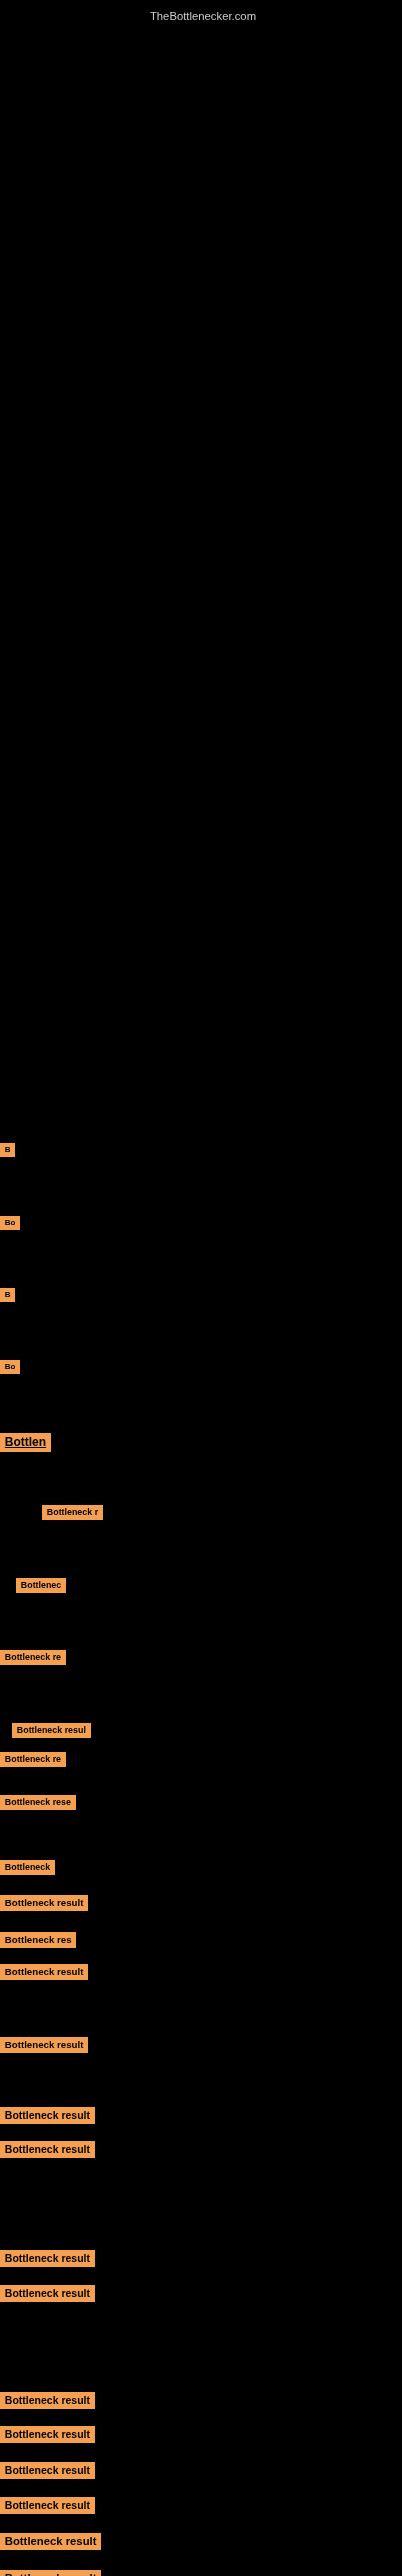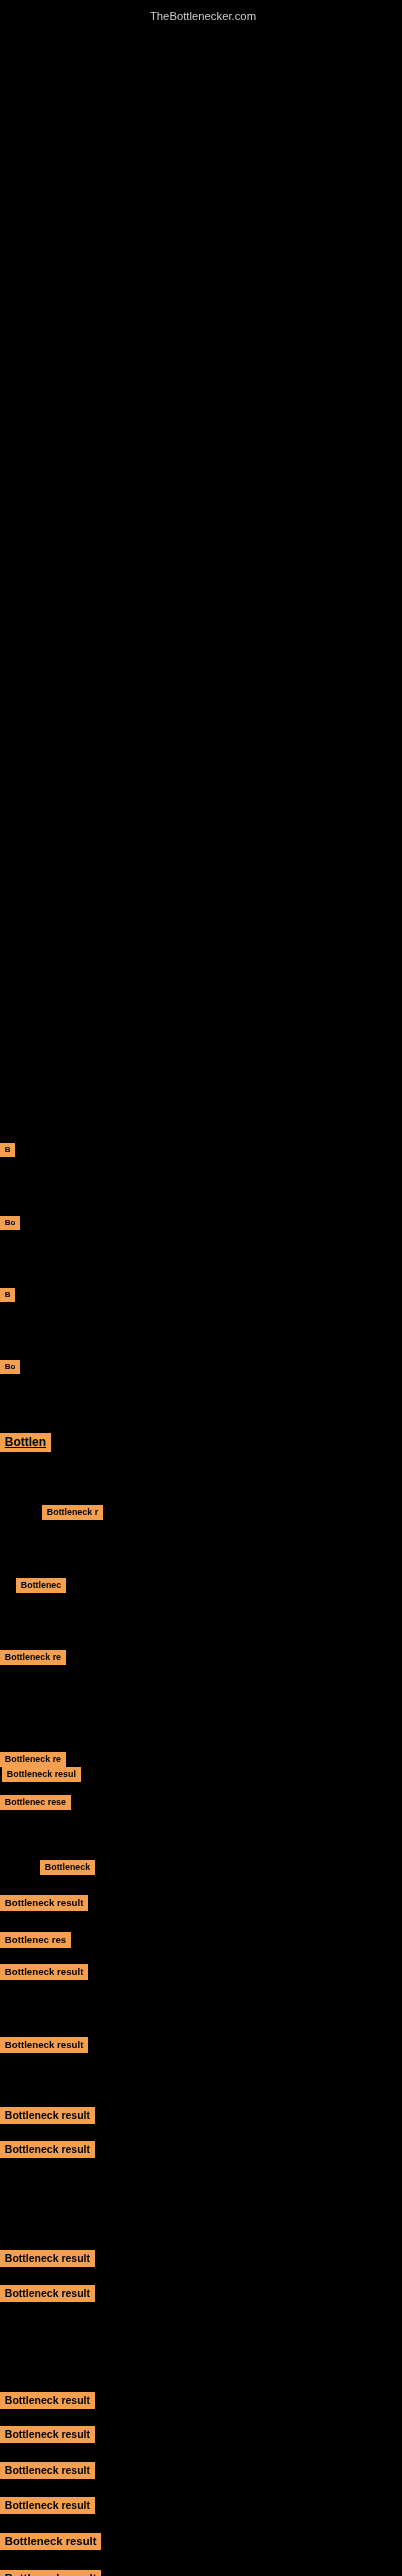--- a/index.html
+++ b/index.html
@@ -46,26 +46,26 @@
 
 <div id="labels-container">
     <div class="label-container" style="top: 1143px; left: 0px;"><span class="bottleneck-label" style="font-size: 8px; max-width: 34px;">B</span></div>
     <div class="label-container" style="top: 1216px; left: 0px;"><span class="bottleneck-label" style="font-size: 8px; max-width: 37px;">Bo</span></div>
     <div class="label-container" style="top: 1288px; left: 0px;"><span class="bottleneck-label" style="font-size: 8px; max-width: 32px;">B</span></div>
     <div class="label-container" style="top: 1360px; left: 0px;"><span class="bottleneck-label" style="font-size: 8px; max-width: 39px;">Bo</span></div>
     <div class="label-container" style="top: 1433px; left: 0px;"><span class="bottleneck-label" style="font-size: 12px; max-width: 58px; text-decoration: underline;">Bottlen</span></div>
     <div class="label-container" style="top: 1505px; left: 0px; padding-left: 42px;"><span class="bottleneck-label" style="font-size: 8.9px; max-width: 81px;">Bottleneck r</span></div>
     <div class="label-container" style="top: 1578px; left: 0px;"><span class="bottleneck-label" style="font-size: 8.9px; max-width: 71px; margin-left: 16px;">Bottlenec</span></div>
     <div class="label-container" style="top: 1650px; left: 0px;"><span class="bottleneck-label" style="font-size: 8.9px; max-width: 89px;">Bottleneck re</span></div>
-    <div class="label-container" style="top: 1723px; left: 2px; margin-top: 44px;"><span class="bottleneck-label" style="font-size: 8.9px; max-width: 105px;">Bottleneck resul</span></div>
+    <div class="label-container" style="top: 1723px; left: 12px;"><span class="bottleneck-label" style="font-size: 8.9px; max-width: 105px;">Bottleneck resul</span></div>
     <div class="label-container" style="top: 1752px; left: 0px;"><span class="bottleneck-label" style="font-size: 8.9px; max-width: 89px;">Bottleneck re</span></div>
-    <div class="label-container" style="top: 1795px; left: 0px;"><span class="bottleneck-label" style="font-size: 8.9px; max-width: 101px;">Bottlenec rese</span></div>
-    <div class="label-container" style="top: 1860px; left: 0px; padding-left: 40px;"><span class="bottleneck-label" style="font-size: 8.9px; max-width: 76px;">Bottleneck</span></div>
+    <div class="label-container" style="top: 1795px; left: 0px;"><span class="bottleneck-label" style="font-size: 8.9px; max-width: 101px;">Bottleneck rese</span></div>
+    <div class="label-container" style="top: 1860px; left: 0px;"><span class="bottleneck-label" style="font-size: 8.9px; max-width: 76px;">Bottleneck</span></div>
     <div class="label-container" style="top: 1895px; left: 0px;"><span class="bottleneck-label" style="font-size: 9.7px; max-width: 113px;">Bottleneck result</span></div>
-    <div class="label-container" style="top: 1932px; left: 0px;"><span class="bottleneck-label" style="font-size: 9.7px; max-width: 97px;">Bottlenec res</span></div>
+    <div class="label-container" style="top: 1932px; left: 0px;"><span class="bottleneck-label" style="font-size: 9.7px; max-width: 97px;">Bottleneck res</span></div>
     <div class="label-container" style="top: 1964px; left: 0px;"><span class="bottleneck-label" style="font-size: 9.7px; max-width: 117px;">Bottleneck result</span></div>
     <div class="label-container" style="top: 2037px; left: 0px;"><span class="bottleneck-label" style="font-size: 9.7px; max-width: 121px;">Bottleneck result</span></div>
     <div class="label-container" style="top: 2107px; left: 0px;"><span class="bottleneck-label" style="font-size: 10.5px; max-width: 125px;">Bottleneck result</span></div>
     <div class="label-container" style="top: 2141px; left: 0px;"><span class="bottleneck-label" style="font-size: 10.5px; max-width: 125px;">Bottleneck result</span></div>
     <div class="label-container" style="top: 2250px; left: 0px;"><span class="bottleneck-label" style="font-size: 10.5px; max-width: 129px;">Bottleneck result</span></div>
     <div class="label-container" style="top: 2285px; left: 0px;"><span class="bottleneck-label" style="font-size: 10.5px; max-width: 129px;">Bottleneck result</span></div>
     <div class="label-container" style="top: 2392px; left: 0px;"><span class="bottleneck-label" style="font-size: 10.5px; max-width: 133px;">Bottleneck result</span></div>
     <div class="label-container" style="top: 2426px; left: 0px;"><span class="bottleneck-label" style="font-size: 10.5px; max-width: 133px;">Bottleneck result</span></div>
     <div class="label-container" style="top: 2462px; left: 0px;"><span class="bottleneck-label" style="font-size: 10.5px; max-width: 137px;">Bottleneck result</span></div>
     <div class="label-container" style="top: 2497px; left: 0px;"><span class="bottleneck-label" style="font-size: 10.5px; max-width: 137px;">Bottleneck result</span></div>

